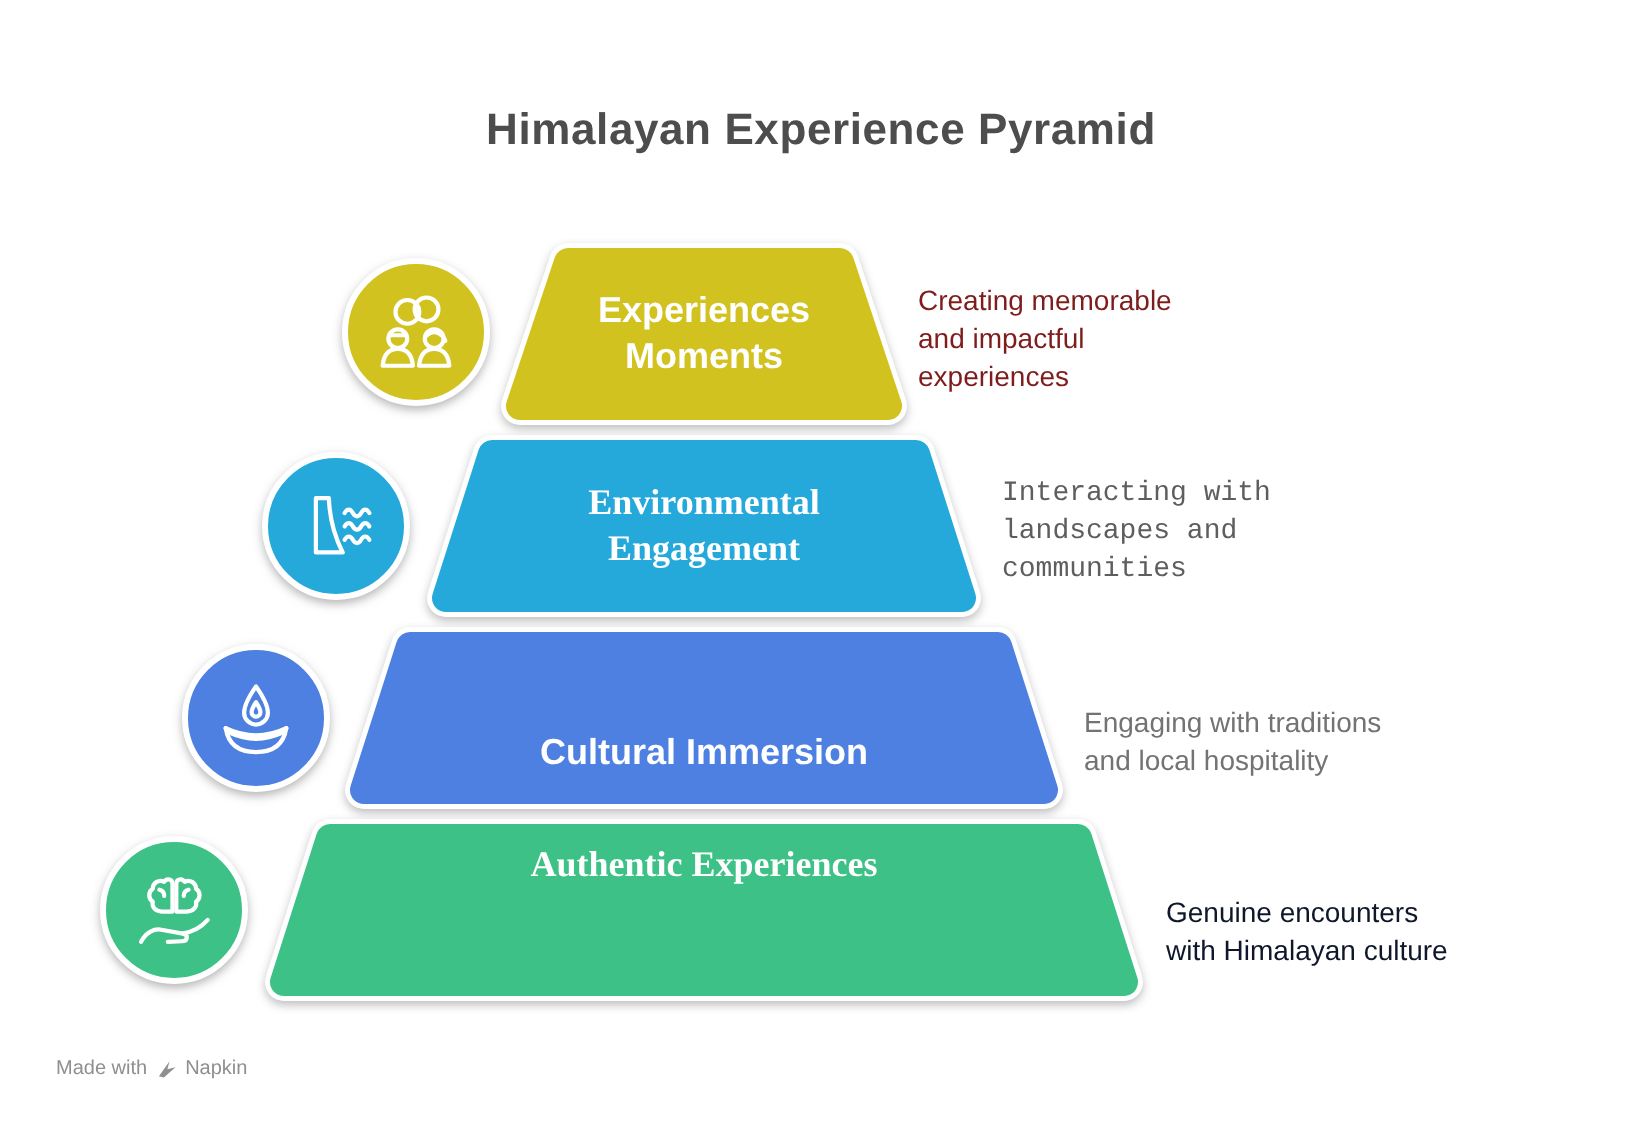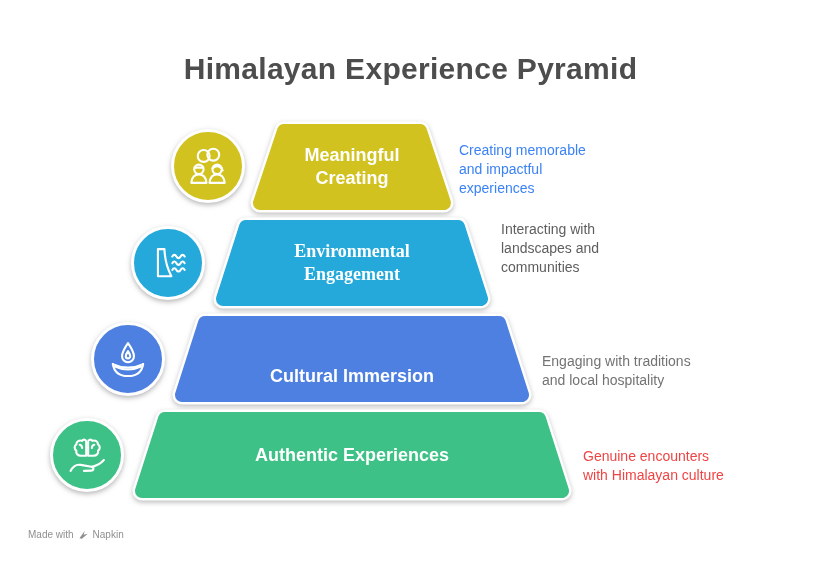--- a/index.html
+++ b/index.html
@@ -2,52 +2,52 @@
 <html><head>
 <meta charset="utf-8">
 <style>
   html,body{margin:0;padding:0;background:#ffffff;}
   .stage{
     position:relative;width:821px;height:564px;background:#ffffff;overflow:hidden;
     font-family:"Liberation Sans","DejaVu Sans",sans-serif;
   }
   .title{
     position:absolute;left:0;top:52px;width:100%;text-align:center;
-    font-size:30px;font-weight:700;letter-spacing:.3px;margin:0;
+    font-size:22px;font-weight:700;letter-spacing:.3px;margin:0;
   }
   
   .trap{position:absolute;filter:drop-shadow(0 2px 2.5px rgba(110,110,110,.45));}
   .r0 .trap{left:248px;top:119px;}
   .r1 .trap{left:211px;top:215px;}
   .r2 .trap{left:170px;top:311px;}
   .r3 .trap{left:130px;top:407px;}
   
   .label{
     position:absolute;height:72px;display:flex;align-items:center;justify-content:center;
     text-align:center;color:#ffffff;font-size:18px;font-weight:700;line-height:23px;
   }
   .r0 .label{left:277px;top:131px;width:150px;}
   .r1 .label{left:247px;top:227px;width:210px;font-family:Liberation Serif, serif;}
   .r2 .label{left:222px;top:340px;width:260px;}
-  .r3 .label{left:192px;top:419px;width:320px;}
+  .r3 .label{left:192px;top:396px;width:320px;font-family:Liberation Serif, serif;}
   
   .badge{
     position:absolute;width:68px;height:68px;border-radius:50%;border:3px solid #ffffff;
     box-shadow:0 2px 5px rgba(110,110,110,.5);display:flex;align-items:center;justify-content:center;
   }
   .r0 .badge{left:171px;top:129px;}
   .r1 .badge{left:131px;top:226px;}
   .r2 .badge{left:91px;top:322px;}
   .r3 .badge{left:50px;top:418px;}
   .badge svg{width:46px;height:46px;}
   .badge path,.badge circle{fill:none;stroke:#ffffff;stroke-width:2.2;stroke-linecap:round;stroke-linejoin:round;}
   
   .desc{position:absolute;font-size:14px;line-height:19px;white-space:pre-line;}
   .r0 .desc{left:459px;top:141px;}
-  .r1 .desc{left:501px;top:220px;}
+  .r1 .desc{left:501px;top:238px;font-family:Liberation Mono, monospace;}
   .r2 .desc{left:542px;top:352px;}
   .r3 .desc{left:583px;top:447px;}
   
   .credit{
     position:absolute;left:28px;top:529px;display:inline-flex;align-items:center;gap:4px;
     font-size:10px;text-decoration:none;cursor:pointer;
   }
   .credit svg{width:11px;height:11px;}
 </style>
 </head>
@@ -67,22 +67,22 @@
         <circle cx="19.5" cy="13.5" r="6.2"></circle>
         <circle cx="29.5" cy="12.2" r="6.2"></circle>
         <circle cx="14.5" cy="27.5" r="4.9"></circle>
         <path d="M10.2,25.7 h8.6"></path>
         <path d="M6.6,41.6 C7.2,35.2 10.2,32.8 14.5,32.8 C18.8,32.8 21.8,35.2 22.4,41.6 Z"></path>
         <circle cx="33.5" cy="27.5" r="4.9"></circle>
         <path d="M28.9,26.4 q4.6,-4.6 9.2,0 l1.2,2.2"></path>
         <path d="M25.6,41.6 C26.2,35.2 29.2,32.8 33.5,32.8 C37.8,32.8 40.8,35.2 41.4,41.6 Z"></path>
       </svg>
     </div>
-    <div class="label">Meaningful Creating</div>
-    <div class="desc" style="color: #3b82f6;">Creating memorable
+    <div class="label">Experiences Moments</div>
+    <div class="desc" style="color: #7f1d1d;">Creating memorable
 and impactful
 experiences</div>
   </div>
 
   <div class="row r1">
     <svg class="trap" viewBox="0 0 282 96" style="width: 282px; height: 96px;">
         <polygon points="35,12 247,12 270,84 12,84" fill="none" stroke="#ffffff" stroke-width="19" stroke-linejoin="round"></polygon>
         <polygon points="35,12 247,12 270,84 12,84" fill="#25a9da" stroke="#25a9da" stroke-width="14" stroke-linejoin="round"></polygon>
       </svg>
     <div class="badge" style="background-color: rgb(37, 169, 218);">
@@ -127,21 +127,21 @@
       <svg viewBox="0 0 48 48">
         <path d="M23.2,24.8 H17.6 C14.2,24.8 12.3,22.3 12.9,19.6 C10.5,18.2 10.5,14.4 12.9,13 C12.8,9.9 16,7.9 18.8,9.3 C20.3,7.2 23.2,7.8 23.2,10.3 Z"></path>
         <path d="M25.2,24.8 H30.8 C34.2,24.8 36.1,22.3 35.5,19.6 C37.9,18.2 37.9,14.4 35.5,13 C35.6,9.9 32.4,7.9 29.6,9.3 C28.1,7.2 25.2,7.8 25.2,10.3 Z"></path>
         <path d="M16.4,13.4 q2.5,0.6 2.5,3.3"></path>
         <path d="M31.6,13.4 q-2.5,0.6 -2.5,3.3"></path>
         <path d="M6.8,40.6 C9.4,35.6 13.8,33.6 17.4,34.3 L28.6,36.3 C31.6,36.8 31.3,40.2 28.2,40.3 L20.8,40.6"></path>
         <path d="M28.8,36.2 C34,35.4 38.4,32.8 41.6,29.2"></path>
       </svg>
     </div>
     <div class="label">Authentic Experiences</div>
-    <div class="desc" style="color: #ef4444;">Genuine encounters
+    <div class="desc" style="color: #0f172a;">Genuine encounters
 with Himalayan culture</div>
   </div>
 
   <a class="credit" style="color: rgb(143, 143, 143);">
     <span>Made with</span>
     <svg viewBox="0 0 12 12">
       <path d="M1.6,10 L7.4,1.8 L6.2,6.2 L10.6,5.1 L4.3,10.7 Z" fill="#8f8f8f"></path>
     </svg>
     <span>Napkin</span>
   </a>

